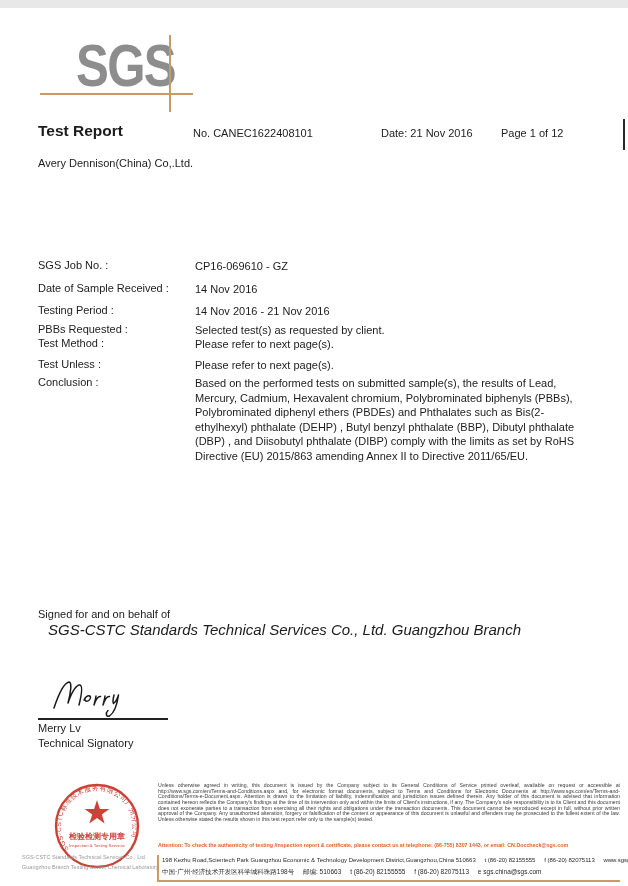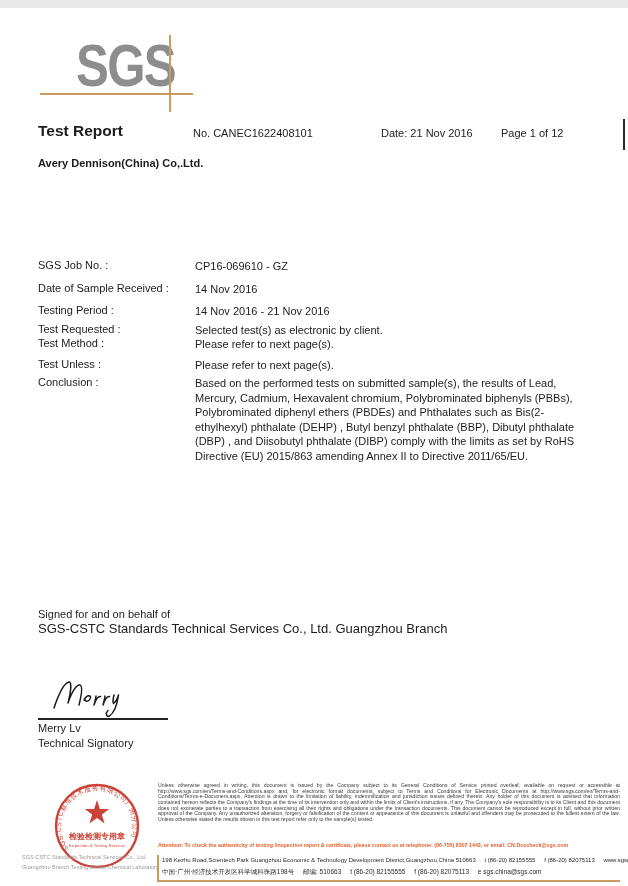--- a/index.html
+++ b/index.html
@@ -16,33 +16,33 @@
   .logo-hline{left:40px;top:85px;width:153px;height:2px;background:#c79b62;}
   .logo-vline{left:169px;top:27px;width:2px;height:77px;background:#c79b62;}
   .edge-tick{left:623px;top:111px;width:2px;height:31px;background:#2a2a2a;}
 
   
   .doc-title{left:38px;top:114px;font-size:15.5px;font-weight:bold;text-align:right;}
   .report-no{left:193px;top:119px;font-size:11px;}
   .hdr-date{left:381px;top:119px;font-size:11px;}
   .hdr-page{left:501px;top:119px;font-size:11px;}
 
-  .client-name{left:38px;top:149px;font-size:11px;font-weight:bold;}
+  .client-name{left:38px;top:149px;font-size:11px;}
   .client-address{left:38px;top:171px;font-size:11px;}
 
   .sample-intro{left:38px;top:228px;font-size:11px;width:560px;}
 
   .field-row{left:38px;font-size:11px;width:575px;}
   .field-row .lbl{position:absolute;left:0;top:0;width:155px;}
   .field-row .val{position:absolute;left:157px;top:0;width:400px;line-height:14.6px;}
   .r0{top:251px;} .r1{top:274px;} .r2{top:296px;} .r3{top:315px;}
   .r4{top:329px;} .r5{top:350px;} .r6{top:368px;}
 
   .signed1{left:38px;top:600px;font-size:11px;}
-  .signed2{left:38px;top:613px;font-size:13px;}
+  .signed2{left:48px;top:613px;font-size:15px;font-style:italic;}
   .sig-script{left:48px;top:666px;}
   .sig-line{left:38px;top:710px;width:130px;height:2px;background:#222;}
   .sig-name{left:38px;top:714px;font-size:11px;}
   .sig-role{left:38px;top:729px;font-size:11px;}
 
   
   .stamp{left:50px;top:771px;}
   .stamp-caption{left:22px;top:845px;width:160px;font-size:5.5px;line-height:9.5px;color:#9a9a9a;}
   .disclaimer{left:158px;top:775px;width:462px;font-size:5.2px;line-height:5.65px;
     color:#3c3c3c;text-align:justify;}
@@ -80,22 +80,22 @@
   </div>
   <div class="abs field-row r1">
     <span class="lbl">Date of Sample Received :</span>
     <span class="val">14 Nov 2016</span>
   </div>
   <div class="abs field-row r2">
     <span class="lbl">Testing Period :</span>
     <span class="val">14 Nov 2016 - 21 Nov 2016</span>
   </div>
   <div class="abs field-row r3">
-    <span class="lbl">Test Requested :</span>
-    <span class="val">Selected test(s) as electronic by client.</span>
+    <span class="lbl">PBBs Requested :</span>
+    <span class="val">Selected test(s) as requested by client.</span>
   </div>
   <div class="abs field-row r4">
     <span class="lbl">Test Method :</span>
     <span class="val">Please refer to next page(s).</span>
   </div>
   <div class="abs field-row r5">
     <span class="lbl">Test Unless :</span>
     <span class="val">Please refer to next page(s).</span>
   </div>
   <div class="abs field-row r6">

